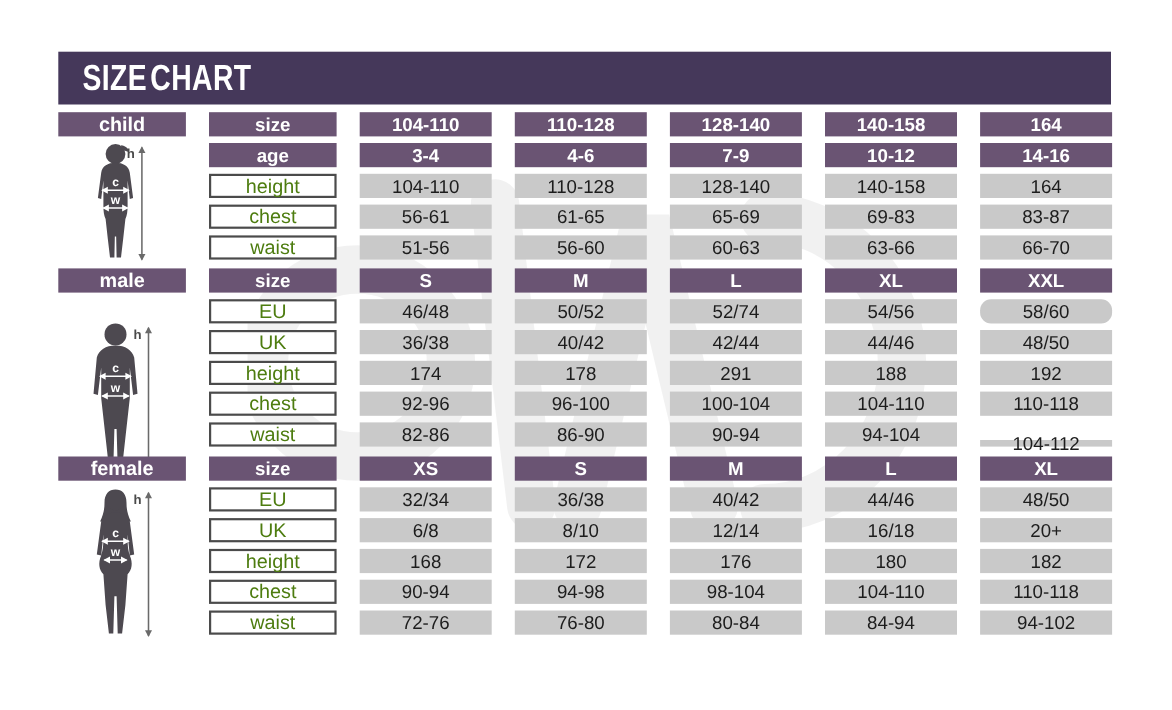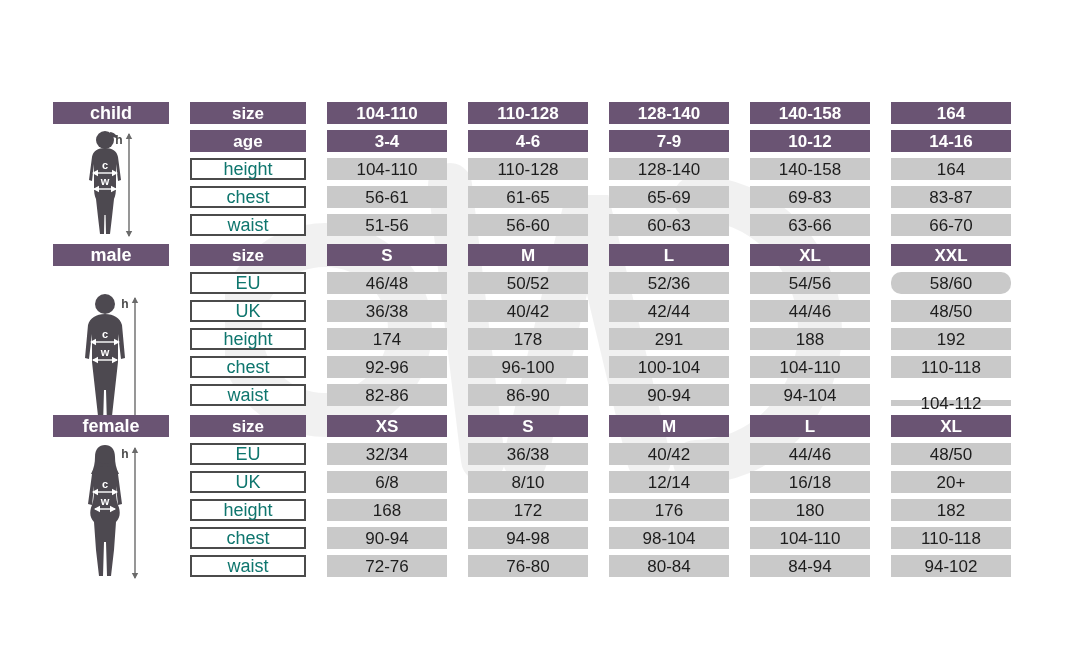--- a/index.html
+++ b/index.html
@@ -26,39 +26,42 @@
   .section-male{top:244px;}
   .section-female{top:415px;}
   .side{grid-column:1;display:flex;flex-direction:column;}
   .section-bar{
     height:22px;flex:0 0 22px;background:#6A5473;color:#ffffff;
     font-weight:bold;font-size:18px;display:flex;align-items:center;justify-content:center;
   }
   .figure{flex:1;display:flex;justify-content:center;align-items:flex-start;padding-top:5px;}
   .cell{display:flex;align-items:center;justify-content:center;font-size:17px;line-height:1;}
   .cell.hdr{background:#6A5473;color:#ffffff;font-weight:bold;}
-  .cell.lbl{background:#ffffff;border:2px solid #4B4B4B;color:#0f766e;font-size:18px;box-sizing:border-box;}
+  .cell.lbl{background:#ffffff;border:2px solid #4B4B4B;color:#4d7c0f;font-size:18px;box-sizing:border-box;}
   .cell.val{background:#C9C9C9;color:#1d1d1d;}
 </style>
 </head>
 <body>
 
 <div class="page" id="page">
 
   <div class="watermark">
     <svg width="640" height="380" viewBox="0 0 640 380">
       <g fill="none" stroke="#000000" stroke-width="44" stroke-linecap="round">
         <circle cx="100" cy="200" r="85"></circle>
         <path d="M225,55 L258,330"></path>
         <path d="M300,330 L362,70 L424,330"></path>
         <path d="M470,68 a125,132 0 0 1 0,264"></path>
       </g>
     </svg>
   </div>
 
+  <header class="title-bar">
+    <h1>SIZE CHART</h1>
+  </header>
 
 <div class="section section-child">
       <div class="side" style="grid-row: 1 / span 5;">
         <div class="section-bar">child</div>
         <div class="figure">
           <svg width="104" height="112" viewBox="0 0 104 112">
             <g fill="#4D4950">
               <circle cx="46" cy="11" r="9"></circle>
               <path d="M51,3 c4,0.5 7,3 7.5,6.5 l-7,-2.5 z"></path>
               <path d="M46,19 C39,19 34,22 33,28 L30,51 L33,52 L35,35 L35,58 C35,63 35.5,67 37,70 L39,88 L41,105 L45,105 L45.4,86 L46.6,86 L47,105 L51,105 L53,88 L55,70 C56.5,67 57,63 57,58 L57,35 L59,52 L62,51 L59,28 C58,22 53,19 46,19 Z"></path>
@@ -147,21 +150,21 @@
       </div>
       <div class="cell hdr" style="grid-area: 1 / 2;">size</div>
       <div class="cell hdr" style="grid-area: 1 / 3;">S</div>
       <div class="cell hdr" style="grid-area: 1 / 4;">M</div>
       <div class="cell hdr" style="grid-area: 1 / 5;">L</div>
       <div class="cell hdr" style="grid-area: 1 / 6;">XL</div>
       <div class="cell hdr" style="grid-area: 1 / 7;">XXL</div>
       <div class="cell lbl" style="grid-area: 2 / 2;">EU</div>
       <div class="cell val" style="grid-area: 2 / 3;">46/48</div>
       <div class="cell val" style="grid-area: 2 / 4;">50/52</div>
-      <div class="cell val" style="grid-area: 2 / 5;">52/36</div>
+      <div class="cell val" style="grid-area: 2 / 5;">52/74</div>
       <div class="cell val" style="grid-area: 2 / 6;">54/56</div>
       <div class="cell val" style="grid-area: 2 / 7; border-radius: 10px;">58/60</div>
       <div class="cell lbl" style="grid-area: 3 / 2;">UK</div>
       <div class="cell val" style="grid-area: 3 / 3;">36/38</div>
       <div class="cell val" style="grid-area: 3 / 4;">40/42</div>
       <div class="cell val" style="grid-area: 3 / 5;">42/44</div>
       <div class="cell val" style="grid-area: 3 / 6;">44/46</div>
       <div class="cell val" style="grid-area: 3 / 7;">48/50</div>
       <div class="cell lbl" style="grid-area: 4 / 2;">height</div>
       <div class="cell val" style="grid-area: 4 / 3;">174</div>

